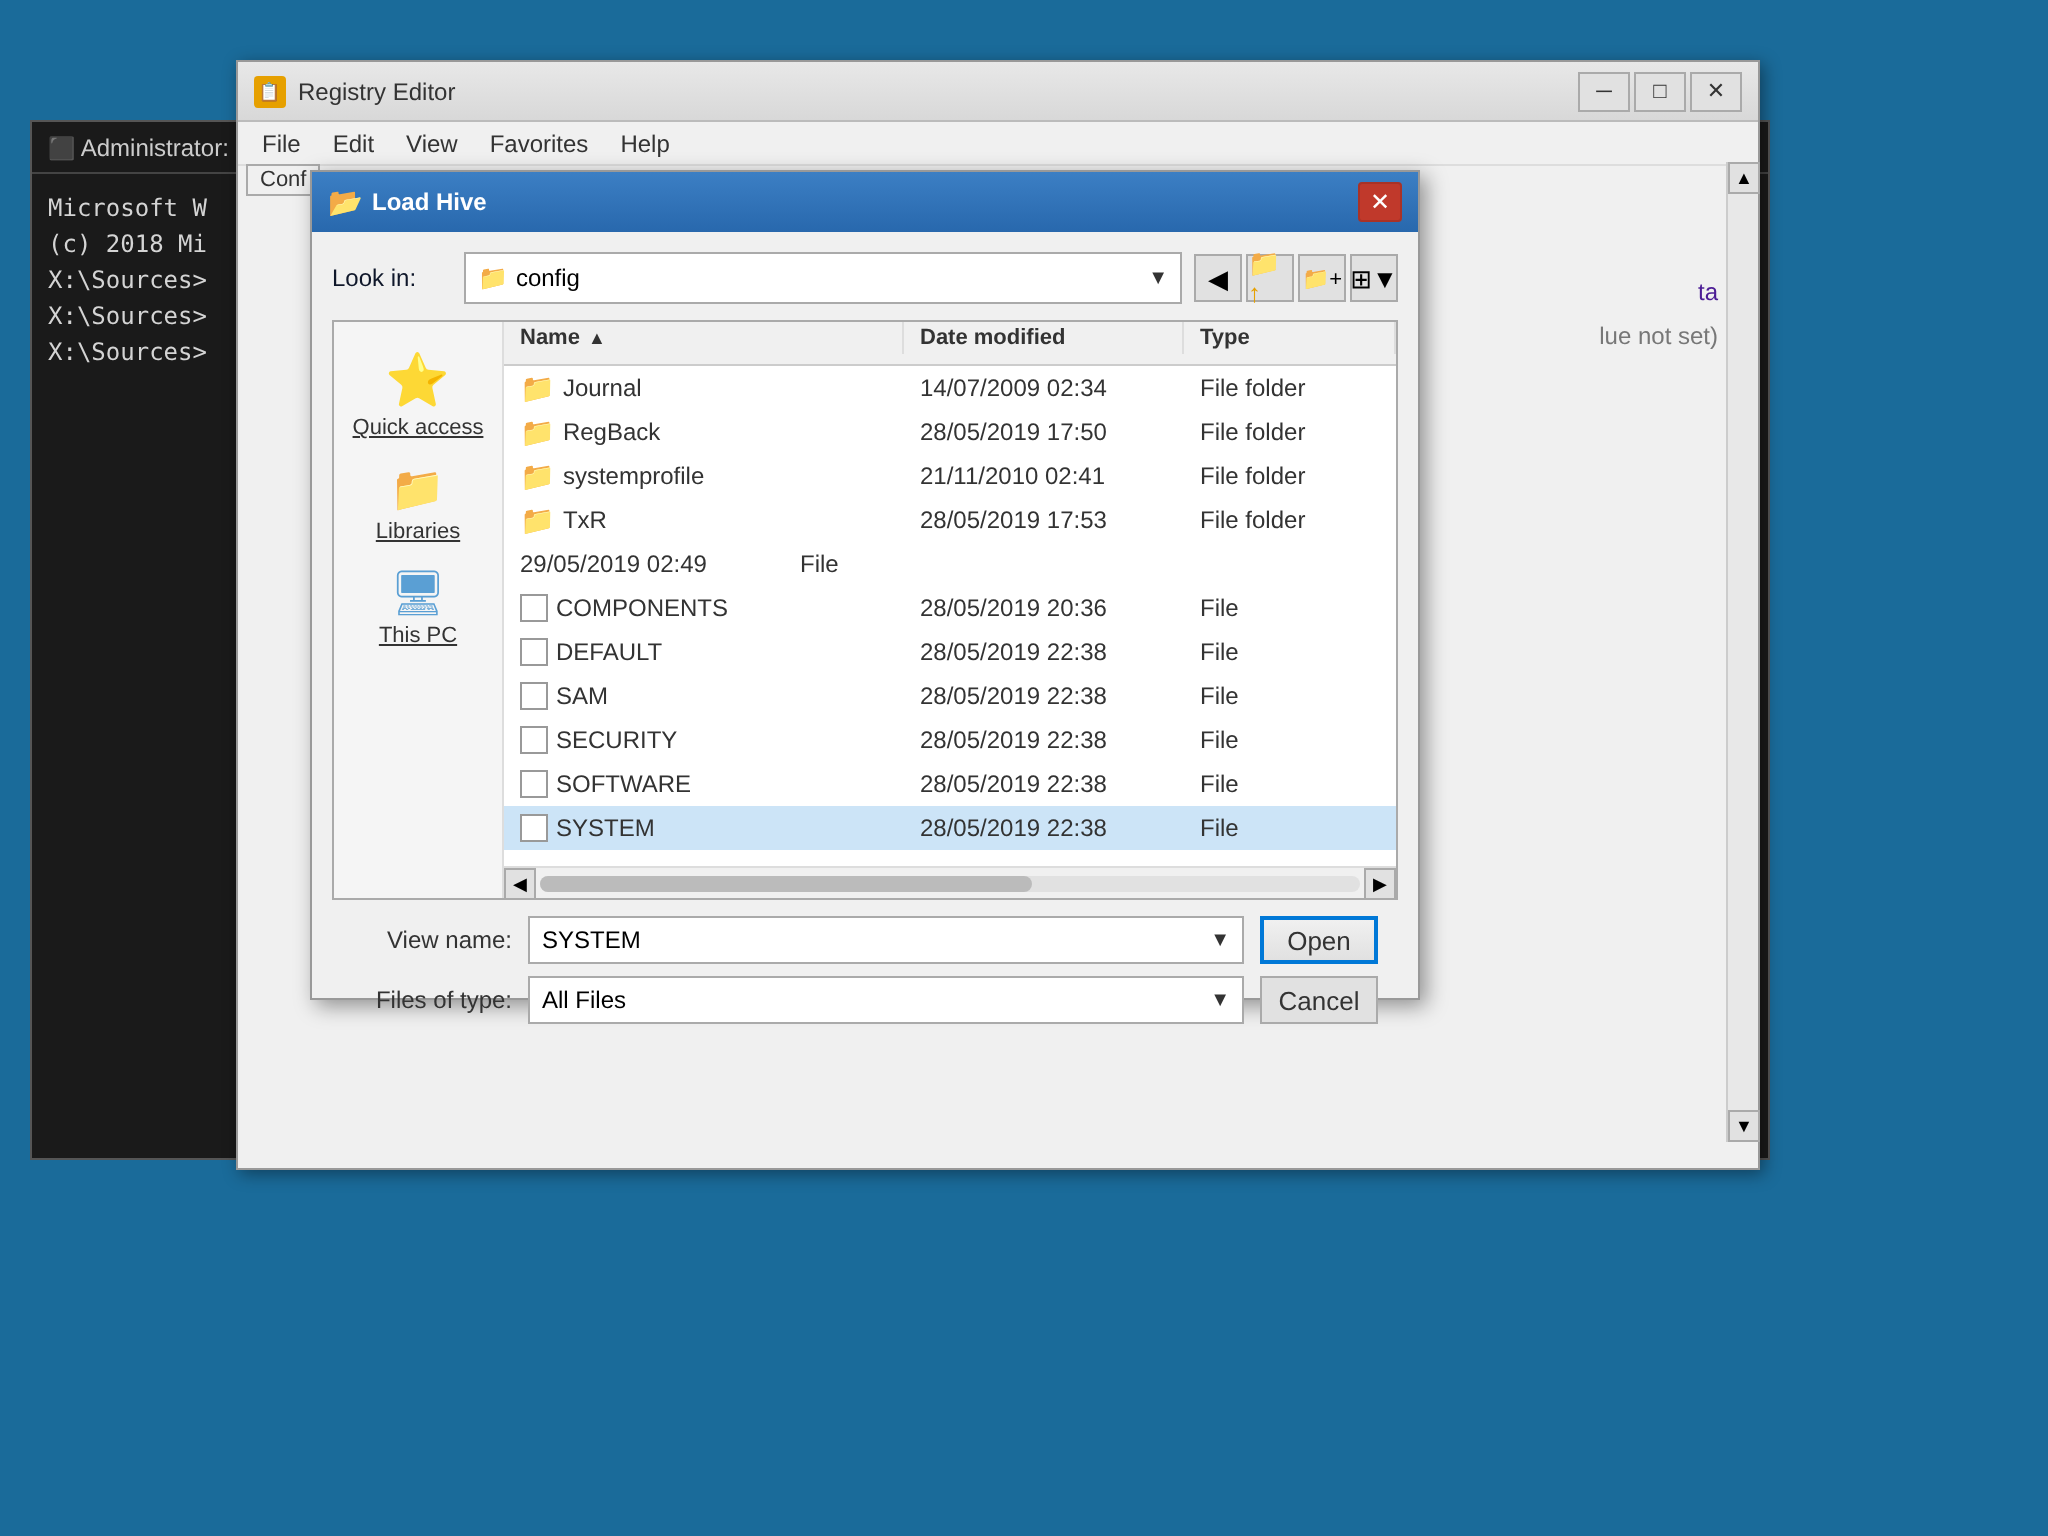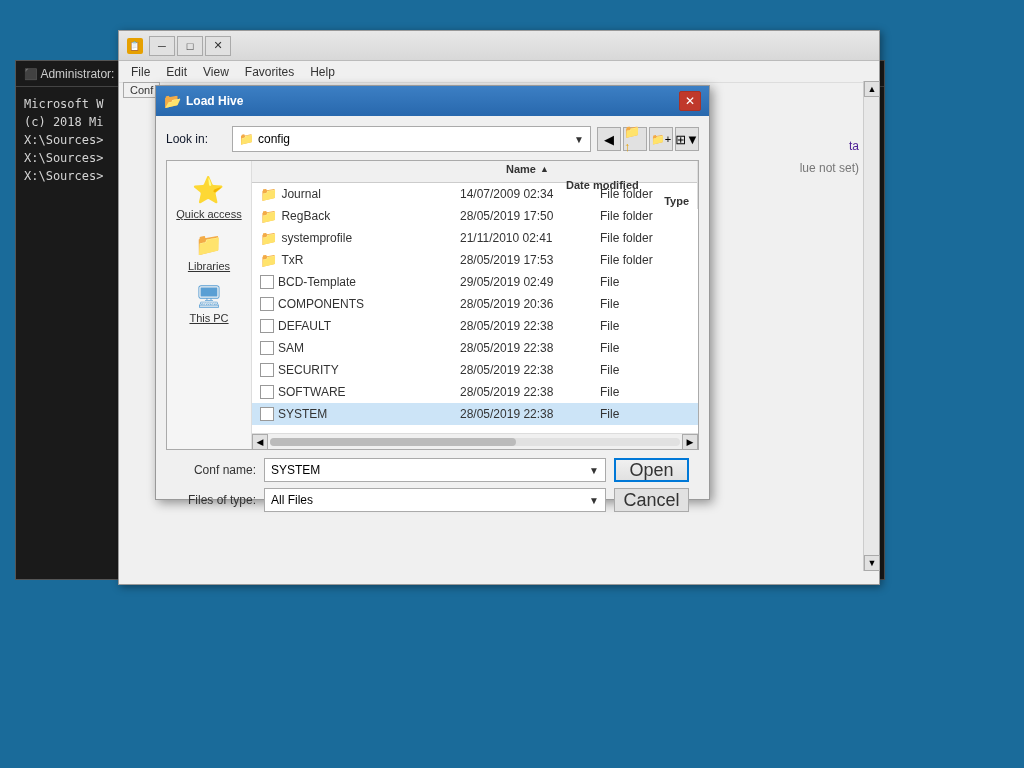--- a/index.html
+++ b/index.html
@@ -442,29 +442,29 @@
     }
 
     .combo-text { flex: 1; }
 
     .combo-arrow {
       font-size: 10px;
       color: #333;
     }
 
     .action-btn {
-      width: 75px;
+      width: 59px;
       height: 24px;
       background: #e1e1e1;
       border: 1px solid #aaa;
       display: flex;
       align-items: center;
       justify-content: center;
       cursor: pointer;
-      font-size: 18px;
+      font-size: 13px;
       color: #333;
     }
 
     .action-btn.primary {
       background: linear-gradient(to bottom, #f0f0f0, #e1e1e1);
       border: 2px solid #0078d7;
     }
   </style>
 </head>
 <body>
@@ -489,20 +489,21 @@
     <div>X:\Sources&gt;</div>
     <div>X:\Sources&gt;</div>
   </div>
 </div>
 
 <div class="registry-window">
   <div class="registry-titlebar">
     <div class="registry-titlebar-icon">
       <span style="font-size:9px;">📋</span>
     </div>
+    <span class="registry-titlebar-title">Registry Editor</span>
     <div class="titlebar-buttons">
       <div class="titlebar-btn">─</div>
       <div class="titlebar-btn">□</div>
       <div class="titlebar-btn close">✕</div>
     </div>
   </div>
   <div class="registry-menubar">
     <div class="menu-item">File</div>
     <div class="menu-item">Edit</div>
     <div class="menu-item">View</div>
@@ -560,21 +561,21 @@
           <span class="sidebar-item-label">Libraries</span>
         </div>
         <div class="sidebar-item">
           <span class="sidebar-item-icon" style="color:#5a9fd4; font-size:22px;">🖥</span>
           <span class="sidebar-item-label">This PC</span>
         </div>
       </div>
 
       <div class="file-list-area">
 
-        <div style="display:flex; background:#f0f0f0; border-bottom:1px solid #ccc; height:22px; align-items:flex-end;flex-direction:column;">
+        <div style="display:flex; background:#f0f0f0; border-bottom:1px solid #ccc; height:22px; align-items:flex-start;">
           <div class="file-list-header-col col-name">
             <span>Name</span>
             <span style="margin-left:4px; font-size:9px;">▲</span>
           </div>
           <div class="file-list-header-col col-date">
             <span>Date modified</span>
           </div>
           <div class="file-list-header-col col-type">
             <span>Type</span>
           </div>
@@ -607,24 +608,20 @@
             </div>
             <div class="file-row">
               <div class="file-cell name-cell">
                 <span class="file-icon-folder">📁</span>
                 <span>TxR</span>
               </div>
               <div class="file-cell date-cell">28/05/2019 17:53</div>
               <div class="file-cell type-cell">File folder</div>
             </div>
             <div class="file-row">
-              <div class="file-cell name-cell">
-                <span class="file-icon-file" style="display: inline-block; width: 14px; height: 14px; border: 1px solid rgb(153, 153, 153); background: white; flex-shrink: 0;"></span>
-                <span>BCD-Template</span>
-              </div>
               <div class="file-cell date-cell">29/05/2019 02:49</div>
               <div class="file-cell type-cell">File</div>
             </div>
             <div class="file-row">
               <div class="file-cell name-cell">
                 <span class="file-icon-file" style="display: inline-block; width: 14px; height: 14px; border: 1px solid rgb(153, 153, 153); background: white; flex-shrink: 0;"></span>
                 <span>COMPONENTS</span>
               </div>
               <div class="file-cell date-cell">28/05/2019 20:36</div>
               <div class="file-cell type-cell">File</div>
@@ -677,21 +674,21 @@
             <div class="scrollbar-thumb"></div>
           </div>
           <div class="scroll-right-btn">▶</div>
         </div>
       </div>
     </div>
 
     <div class="dialog-bottom">
 
       <div class="input-row">
-        <span class="input-label">Conf name:</span>
+        <span class="input-label">View name:</span>
         <div class="filename-combo">
           <span class="combo-text">SYSTEM</span>
           <span class="combo-arrow">▼</span>
         </div>
         <div class="action-btn primary">Open</div>
       </div>
 
       <div class="input-row">
         <span class="input-label">Files of type:</span>
         <div class="filename-combo">

